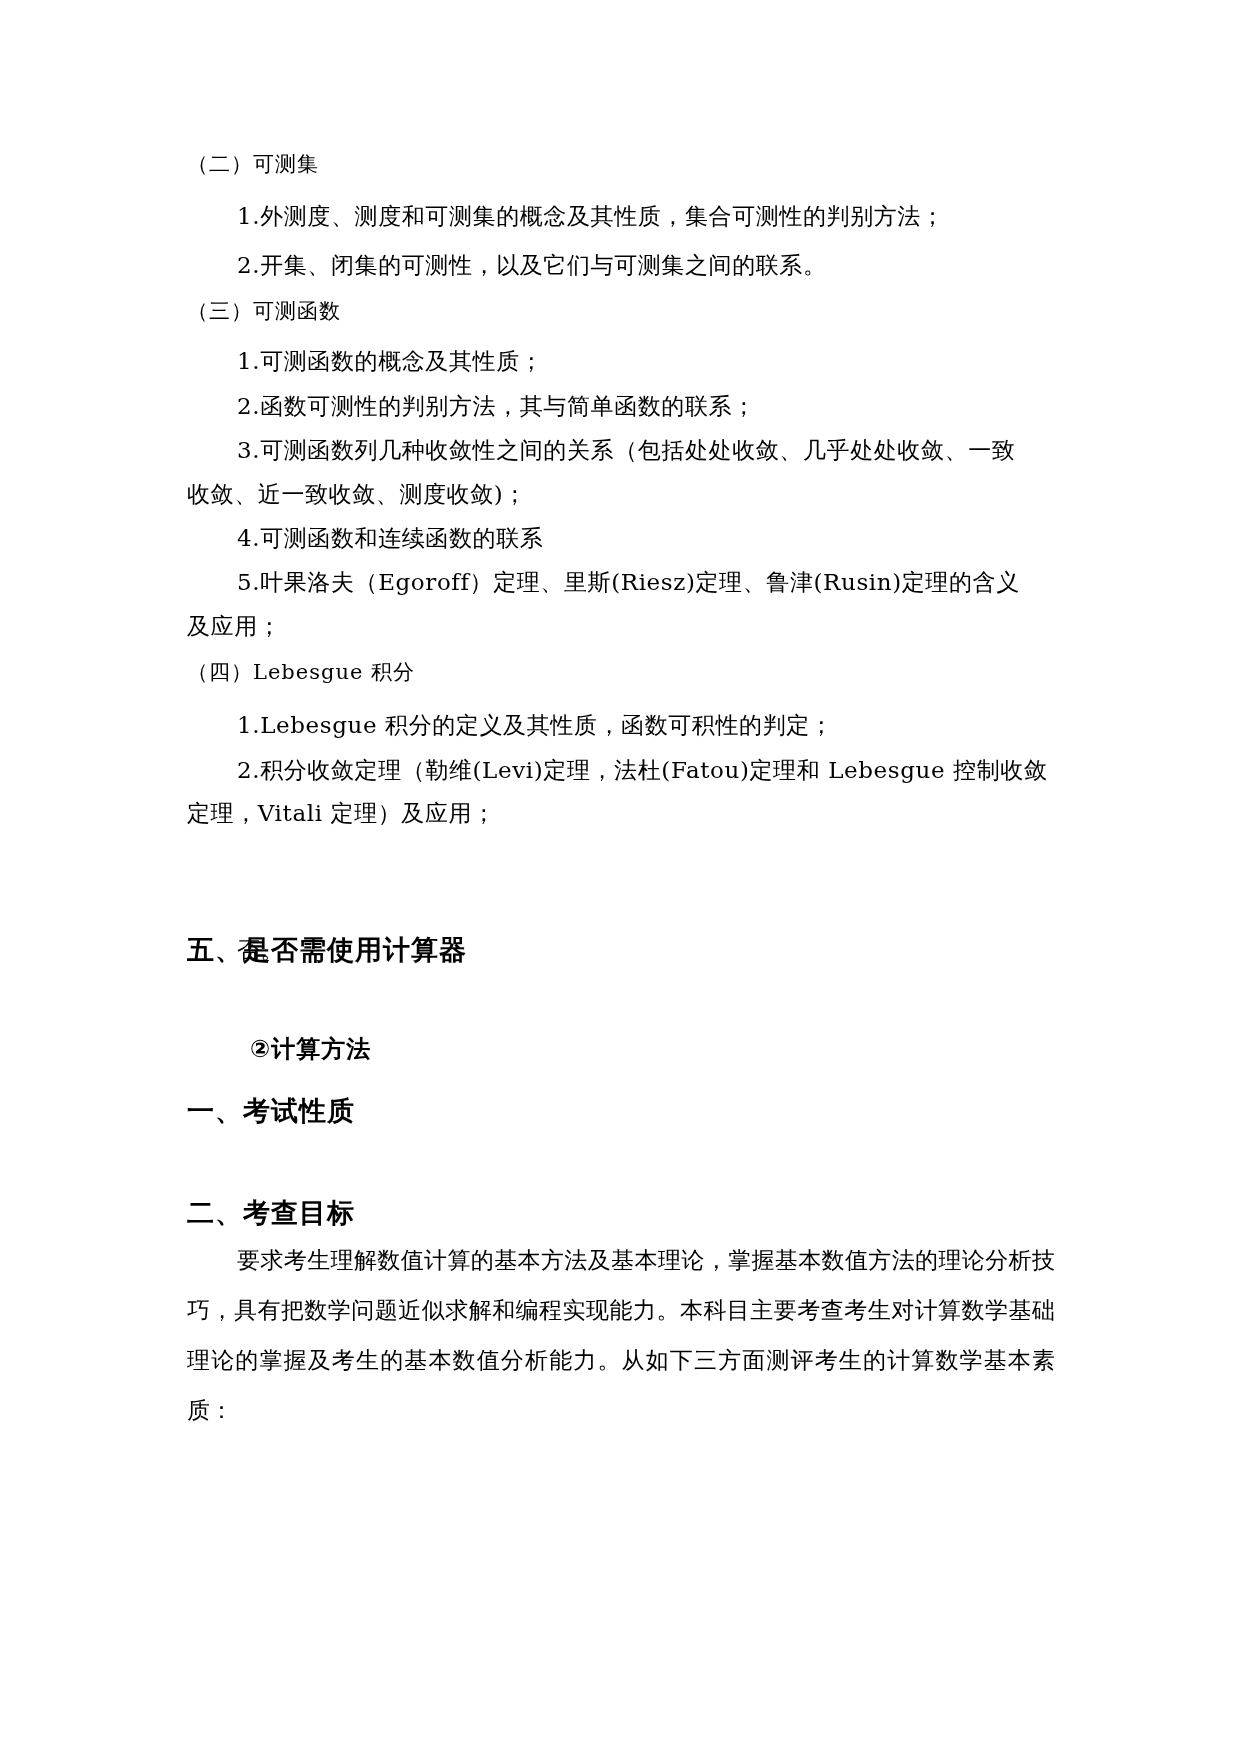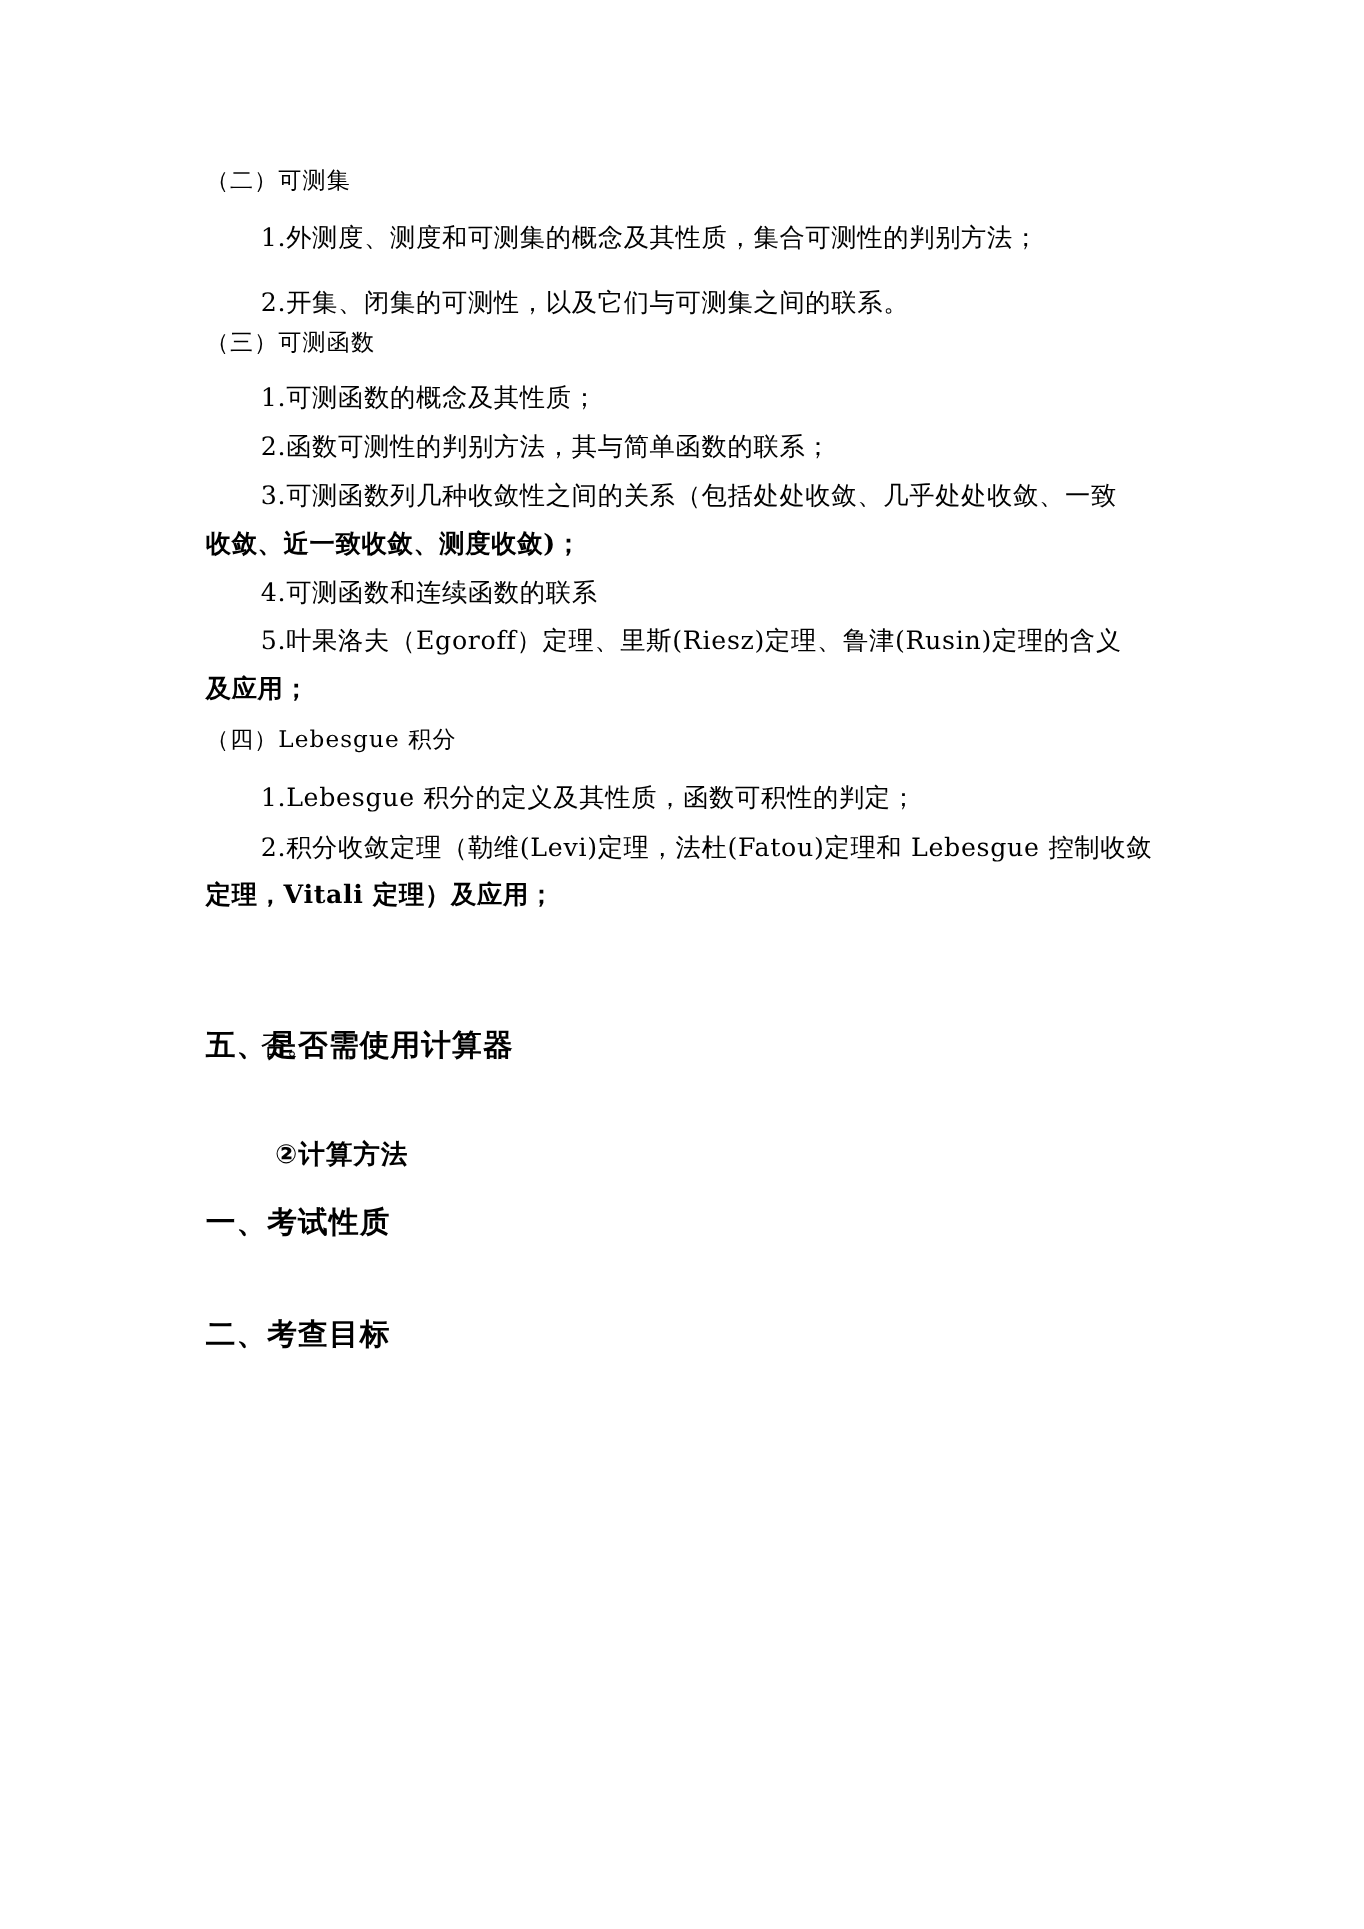--- a/index.html
+++ b/index.html
@@ -37,21 +37,20 @@
       left: 237px;
       letter-spacing: 0.6px;
       font-family: "DejaVu Serif", "Liberation Serif", serif;
       transform-origin: left top;
     }
     .cont {
       font-size: 23px;
       left: 187px;
       letter-spacing: 0.6px;
       font-family: "DejaVu Serif", "Liberation Serif", serif;
-      font-weight: bold;
     }
     .h1 {
       font-family: "DejaVu Sans", "Liberation Sans", sans-serif;
       font-weight: bold;
       font-size: 27px;
       left: 187px;
       letter-spacing: 1px;
     }
     .title {
       font-family: "DejaVu Sans", "Liberation Sans", sans-serif;
@@ -71,21 +70,21 @@
       font-family: "DejaVu Serif", "Liberation Serif", serif;
     }
   </style>
 </head>
 <body>
 
 <div class="page">
 
   <div class="abs subhead" style="top:150px;">（二）可测集</div>
   <div class="abs item" style="top:201px;">1.外测度、测度和可测集的概念及其性质，集合可测性的判别方法；</div>
-  <div class="abs item" style="top:260px;text-align:right;">2.开集、闭集的可测性，以及它们与可测集之间的联系。</div>
+  <div class="abs item" style="top:250px;text-align:right;">2.开集、闭集的可测性，以及它们与可测集之间的联系。</div>
 
   <div class="abs subhead" style="top:297px;">（三）可测函数</div>
   <div class="abs item" style="top:346px;">1.可测函数的概念及其性质；</div>
   <div class="abs item" style="top:391px;">2.函数可测性的判别方法，其与简单函数的联系；</div>
   <div class="abs item" style="top:435px;">3.可测函数列几种收敛性之间的关系（包括处处收敛、几乎处处收敛、一致</div>
   <div class="abs cont" style="top:479px;">收敛、近一致收敛、测度收敛)；</div>
   <div class="abs item" style="top:523px;">4.可测函数和连续函数的联系</div>
   <div class="abs item" style="top:567px;">5.叶果洛夫（Egoroff）定理、里斯(Riesz)定理、鲁津(Rusin)定理的含义</div>
   <div class="abs cont" style="top:611px;">及应用；</div>
 
@@ -95,14 +94,15 @@
   <div class="abs cont" style="top:798px;">定理，Vitali 定理）及应用；</div>
 
   <div class="abs h1" style="top:932px;">五、是否需使用计算器</div>
   <div class="abs item" style="top:935px;">否。</div>
 
   <div class="abs title" style="top:1033px;">②计算方法</div>
 
   <div class="abs h1" style="top:1093px;">一、考试性质</div>
 
   <div class="abs h1" style="top:1195px;">二、考查目标</div>
+  <div class="abs para" style="top:1235px;">要求考生理解数值计算的基本方法及基本理论，掌握基本数值方法的理论分析技巧，具有把数学问题近似求解和编程实现能力。本科目主要考查考生对计算数学基础理论的掌握及考生的基本数值分析能力。从如下三方面测评考生的计算数学基本素质：</div>
 
 </div>
 
 </body></html>

